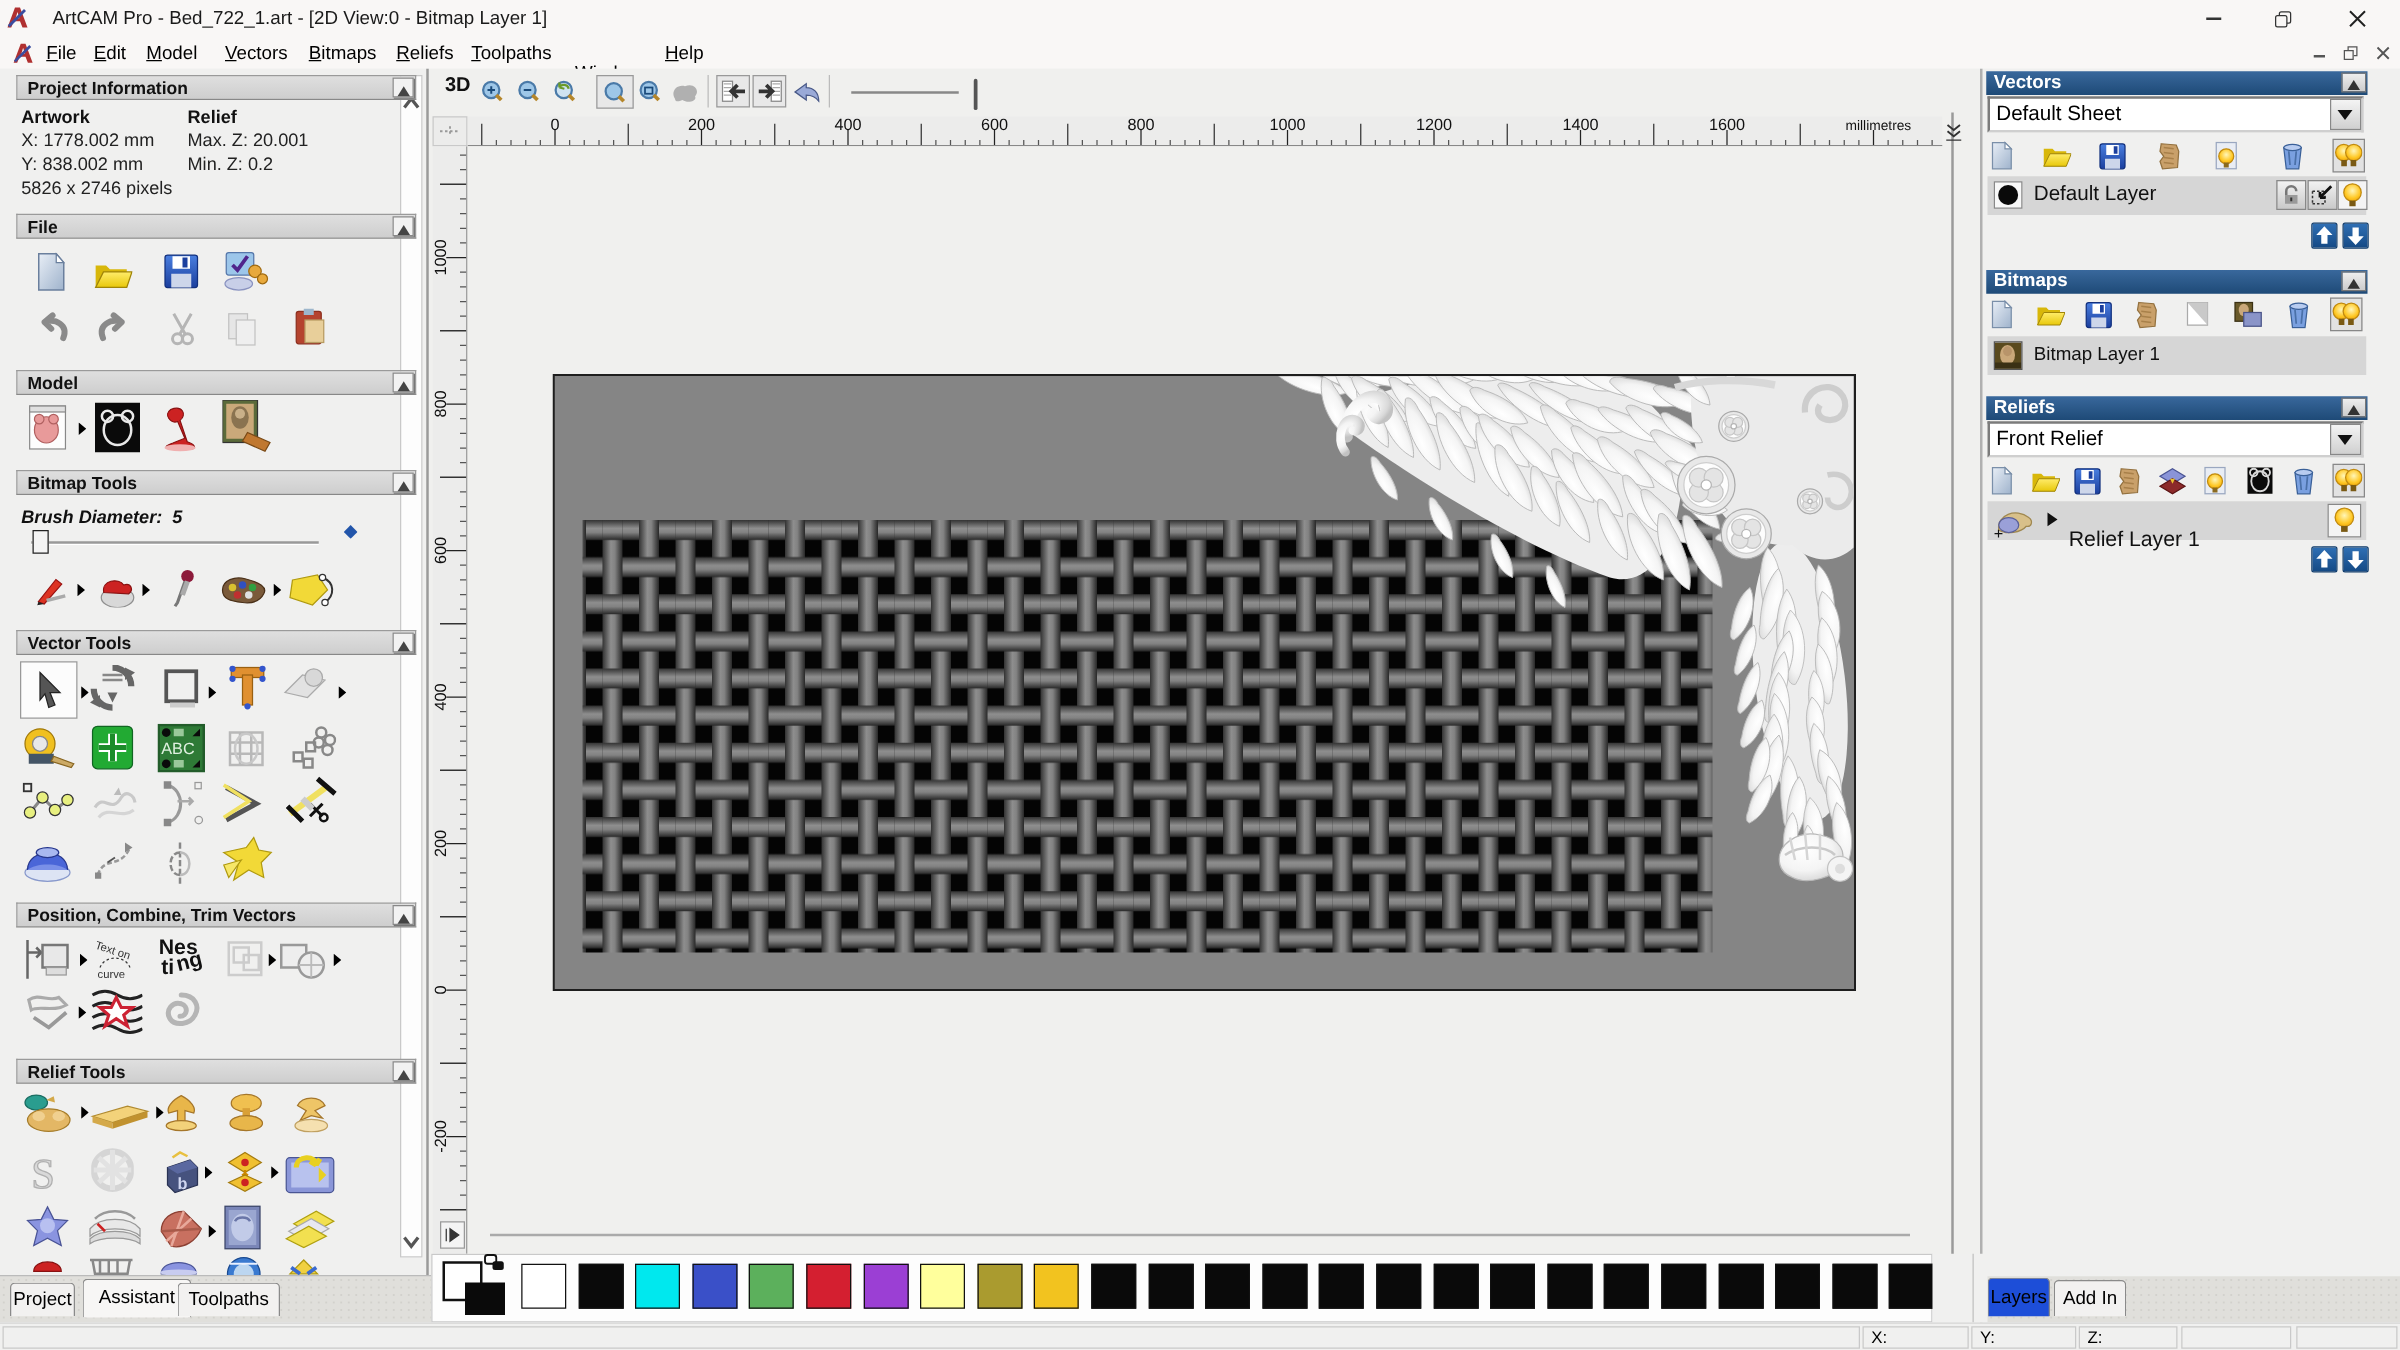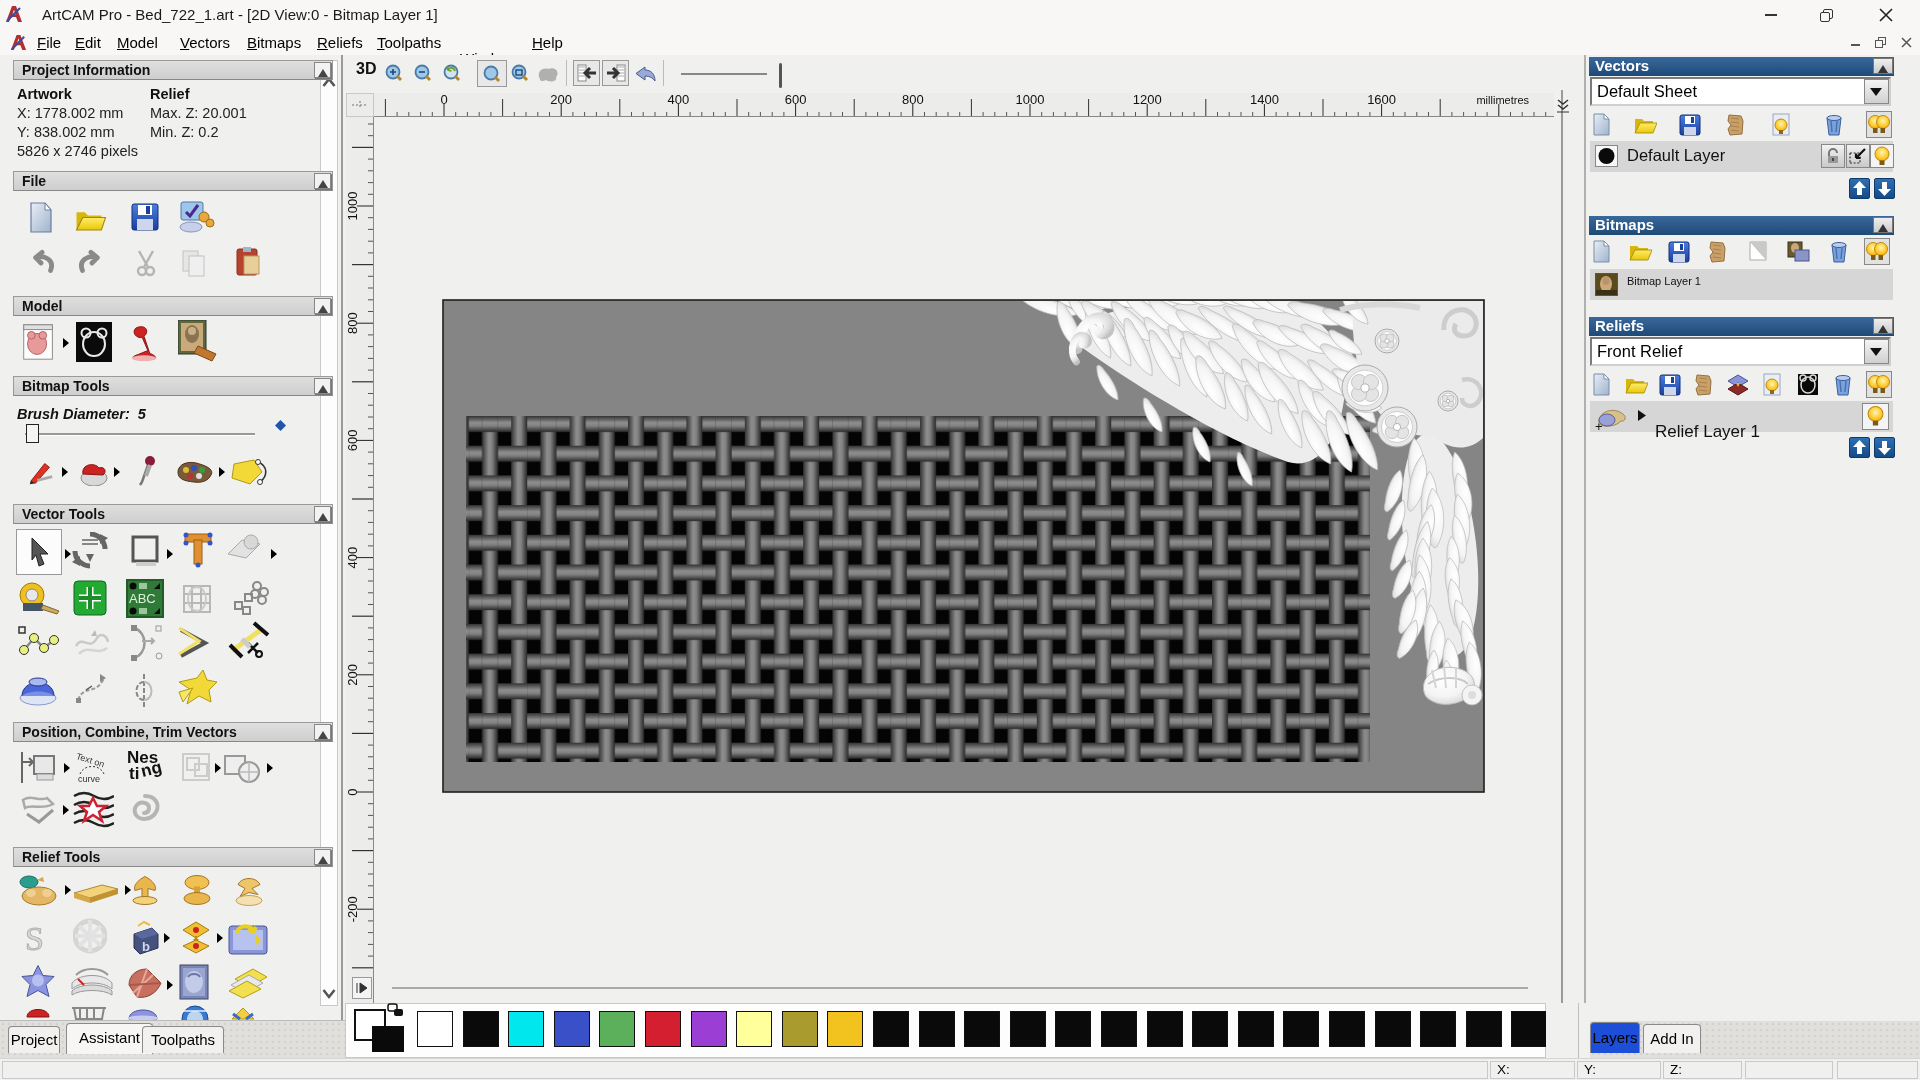--- a/index.html
+++ b/index.html
@@ -1247,21 +1247,21 @@
     <rect x="13.5" y="15" width="4.5" height="5" fill="#7a5a14"></rect>
   </svg>
 <div class="lrow" style="left:1590px;top:269px;"></div>
 <div class="abs" style="left:1595px;top:273px;width:23px;height:23px;border:1px solid #555;"></div>
 <svg class="abs" style="left:1596px;top:274px;" width="21" height="21" viewBox="0 0 21 21">
     <rect width="21" height="21" fill="#5a4a1e"></rect>
     <ellipse cx="10" cy="10" rx="6" ry="8" fill="#caa87a"></ellipse>
     <ellipse cx="10" cy="7" rx="3.5" ry="4" fill="#b8946a"></ellipse>
     <rect x="0" y="16" width="21" height="5" fill="#3a3014"></rect>
   </svg>
-<div class="abs" style="left:1627px;top:275px;font-size:11px;color:#111;">Bitmap Layer 1</div>
+<div class="abs" style="left:1627px;top:275px;font-size:15px;color:#111;">Bitmap Layer 1</div>
 <div class="hdrR" style="left:1589px;top:317px;">Reliefs<span class="cbtn"><span class="tri"></span></span></div>
 <div class="combo" style="left:1590px;top:337px;">Front Relief<span class="dbtn">
       <span class="darr"></span>
     </span></div>
 <svg class="ico" style="left:1591px;top:373px;" width="23" height="23" viewBox="0 0 23 23">
     <path d="M3 1 L13 1 L18 6 L18 22 L3 22 Z" fill="url(#pageg)" stroke="#7a8fa9"></path>
     <path d="M13 1 L13 6 L18 6 Z" fill="#fff" stroke="#7a8fa9"></path>
   </svg>
 <svg class="ico" style="left:1625px;top:373px;" width="23" height="23" viewBox="0 0 23 23">
     <path d="M1 6 L1 20 L19 20 L19 8 L10 8 L8 6 Z" fill="#d8b70a"></path>

